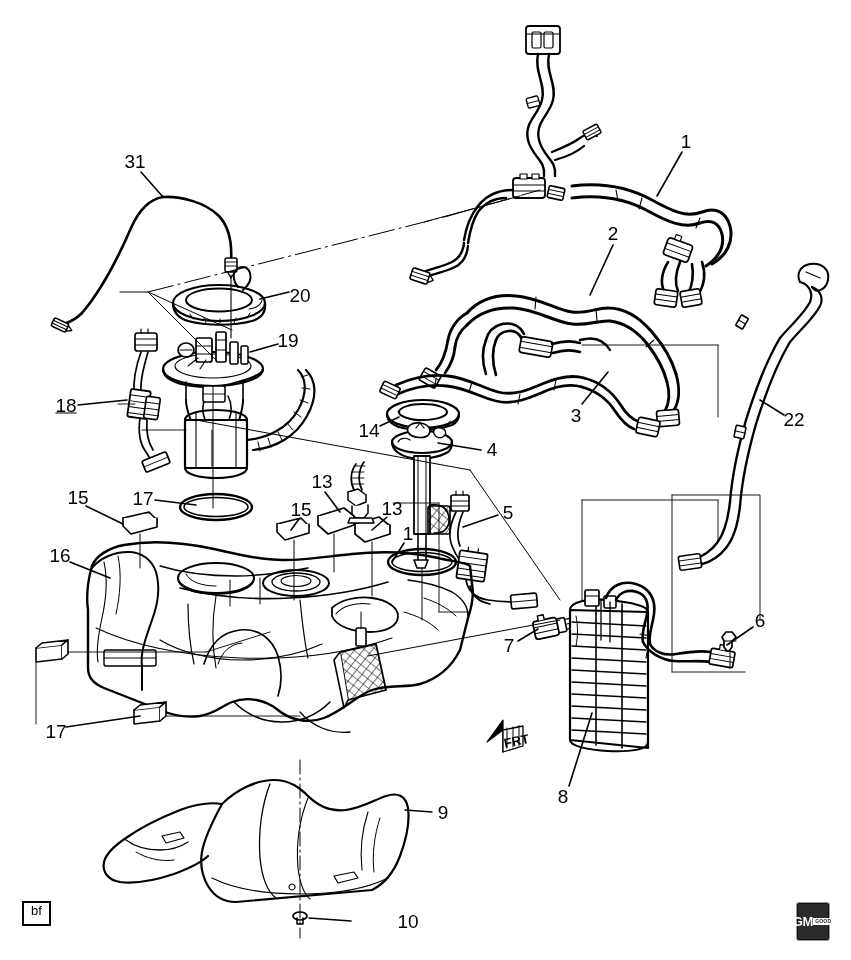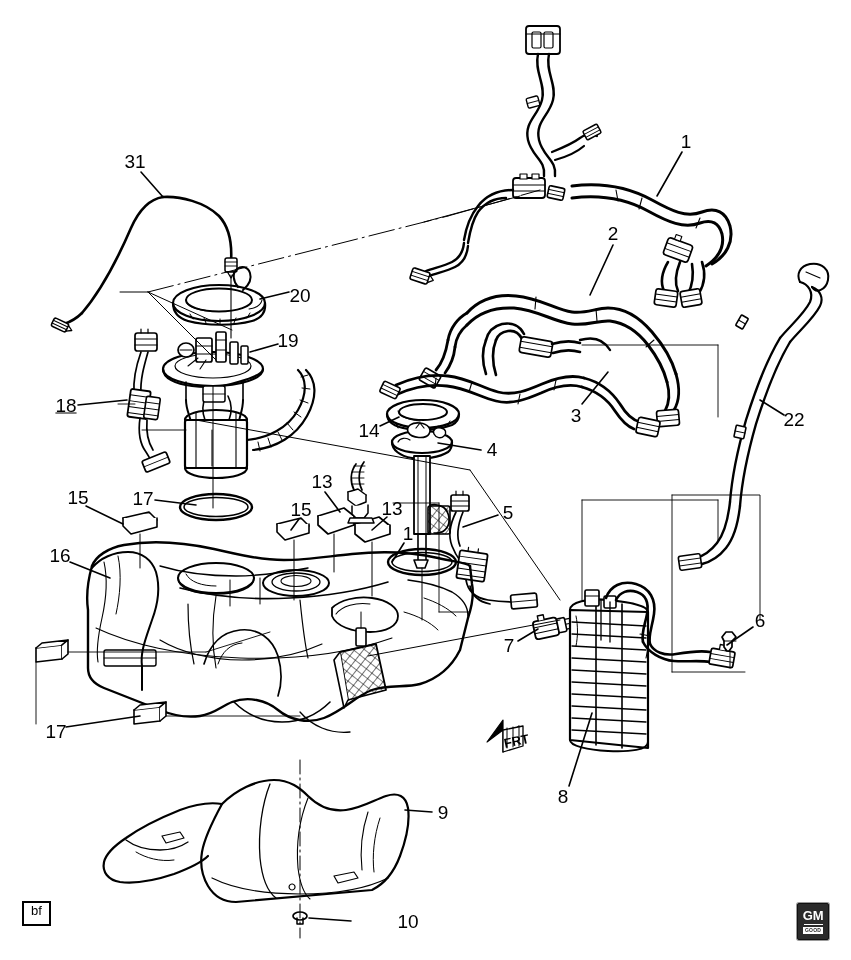--- a/index.html
+++ b/index.html
@@ -50,21 +50,21 @@
   .gm-logo {
     position: absolute;
     right: 22px;
     bottom: 20px;
     width: 30px;
     height: 35px;
     background: #2b2b2b;
     border: 1px solid #111;
     border-radius: 2px;
     display: flex;
-    flex-direction: column;
+    flex-direction: row;
     align-items: center;
     justify-content: center;
     box-shadow: 0 0 0 1px #9a9a9a;
   }
   .gm-logo .gm-word {
     color: #ffffff;
     font-size: 13px;
     font-weight: bold;
     line-height: 1;
     letter-spacing: -0.3px;

